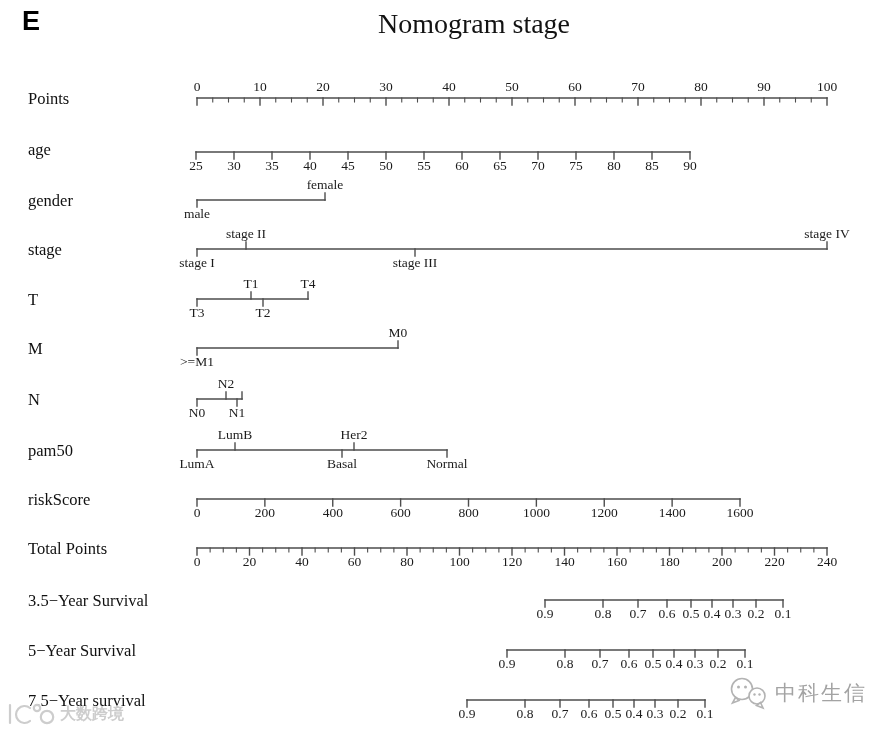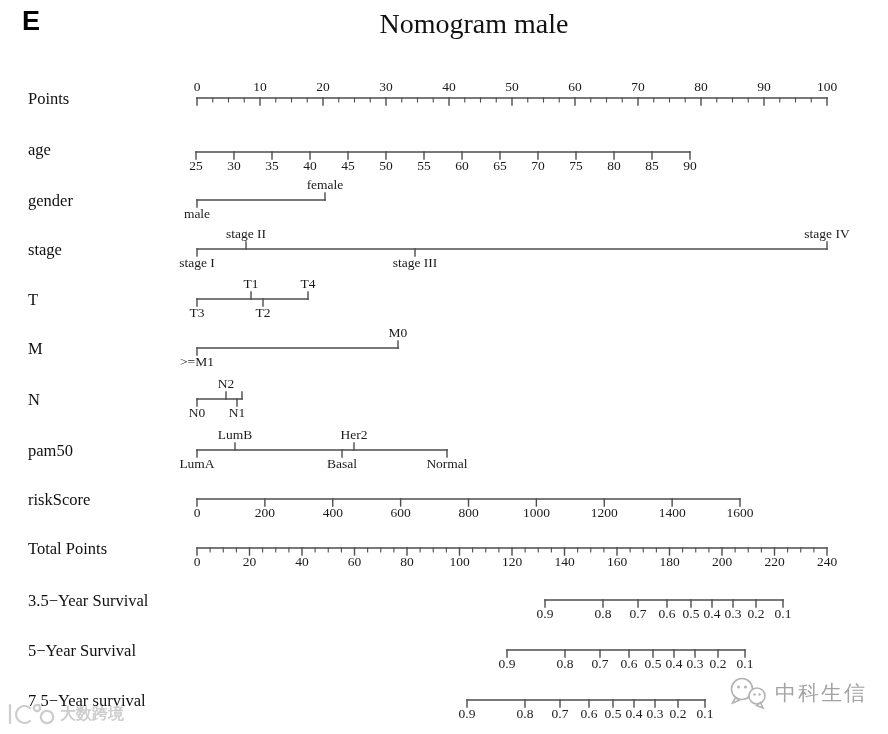--- a/index.html
+++ b/index.html
@@ -17,21 +17,21 @@
   .wm-left{position:absolute;left:6px;top:701px;display:flex;align-items:center;gap:4px;
            font-family:"Liberation Sans",sans-serif;font-weight:bold;font-size:16px;color:#cdcdcd;}
   .wm-right{position:absolute;left:727px;top:676px;display:flex;align-items:center;gap:6px;
             font-family:"Liberation Sans",sans-serif;font-size:21px;color:#a3a3a3;letter-spacing:2px;justify-content:space-between;}
 </style>
 </head>
 <body>
 
 <div class="canvas">
   <div class="panel-label">E</div>
-  <div class="title">Nomogram male</div>
+  <div class="title">Nomogram stage</div>
 
   <svg id="axes" width="888" height="734">
       <g>
         <text x="28" y="104" class="rowlabel">Points</text>
         <line x1="197" y1="98" x2="827" y2="98" class="ax"></line>
         <line x1="197" y1="98" x2="197" y2="105" class="ax"></line>
         <text x="197" y="91" class="tick">0</text>
         <line x1="212.75" y1="98" x2="212.75" y2="102" class="ax thin"></line>
         <line x1="228.5" y1="98" x2="228.5" y2="102" class="ax thin"></line>
         <line x1="244.25" y1="98" x2="244.25" y2="102" class="ax thin"></line>

